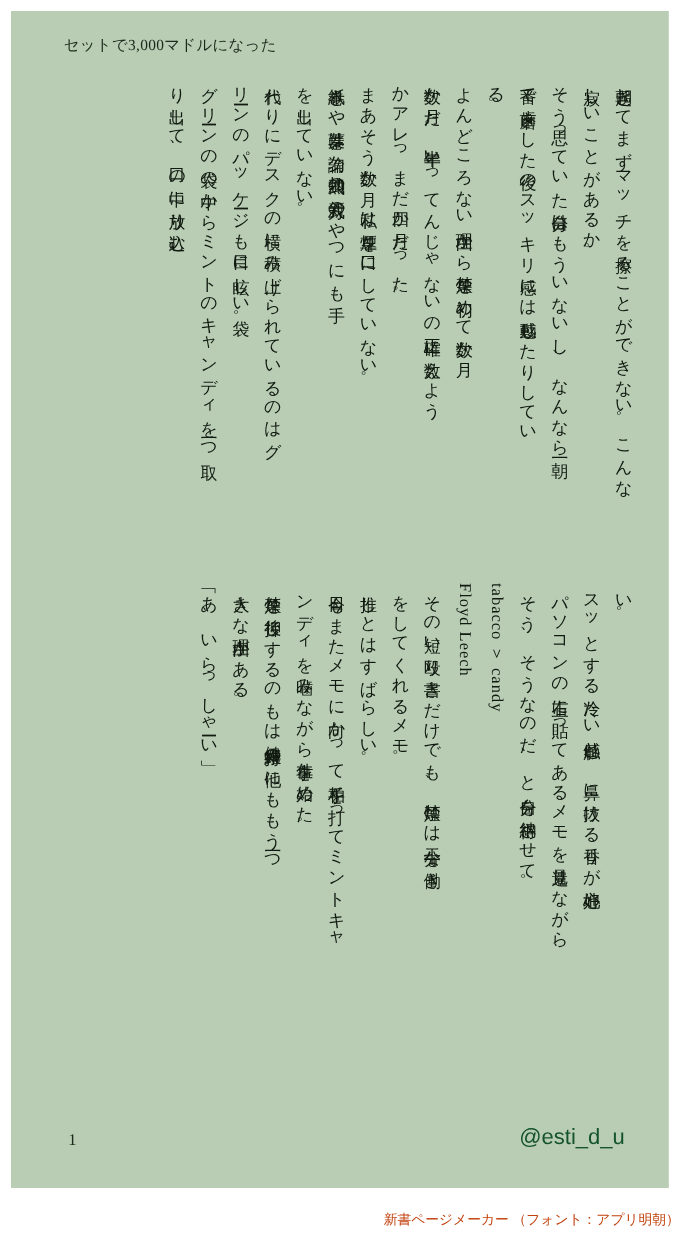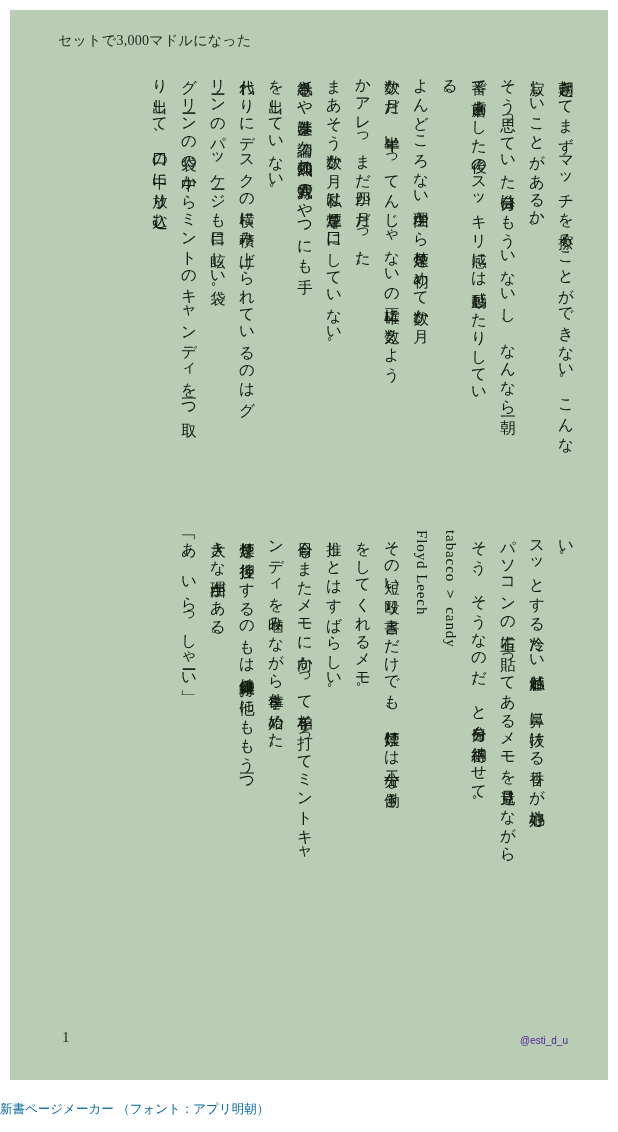--- a/index.html
+++ b/index.html
@@ -95,32 +95,32 @@
     left: 52px;
     bottom: 34px;
     font-size: 15px;
     color: #1b2b1b;
     font-family: "Liberation Serif", serif;
   }
   .handle {
     position: absolute;
     right: 40px;
     bottom: 34px;
-    font-size: 10px;
-    color: #4c1d95;
+    font-size: 20px;
+    color: #14532d;
     font-family: "Liberation Sans", sans-serif;
   }
   .footer {
     position: absolute;
     left: 0;
     right: 0;
     bottom: 14px;
-    text-align: left;
+    text-align: right;
     font-size: 12.5px;
-    color: #0369a1;
+    color: #c2410c;
     font-family: "Liberation Sans", sans-serif;
   }
 </style>
 </head>
 <body>
 
 <div class="page">
   <div class="sheet">
 
     <div class="header-note">セットで3,000マドルになった</div>

